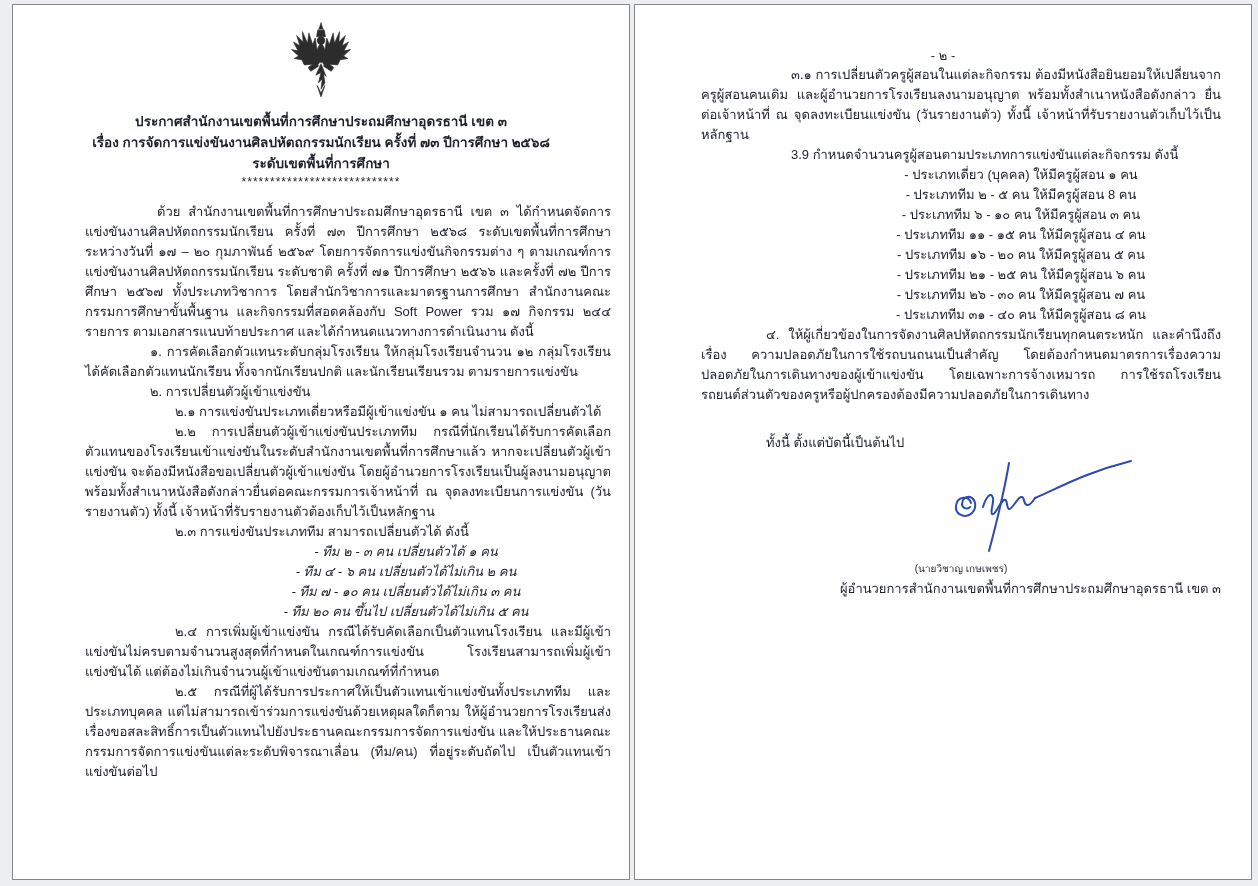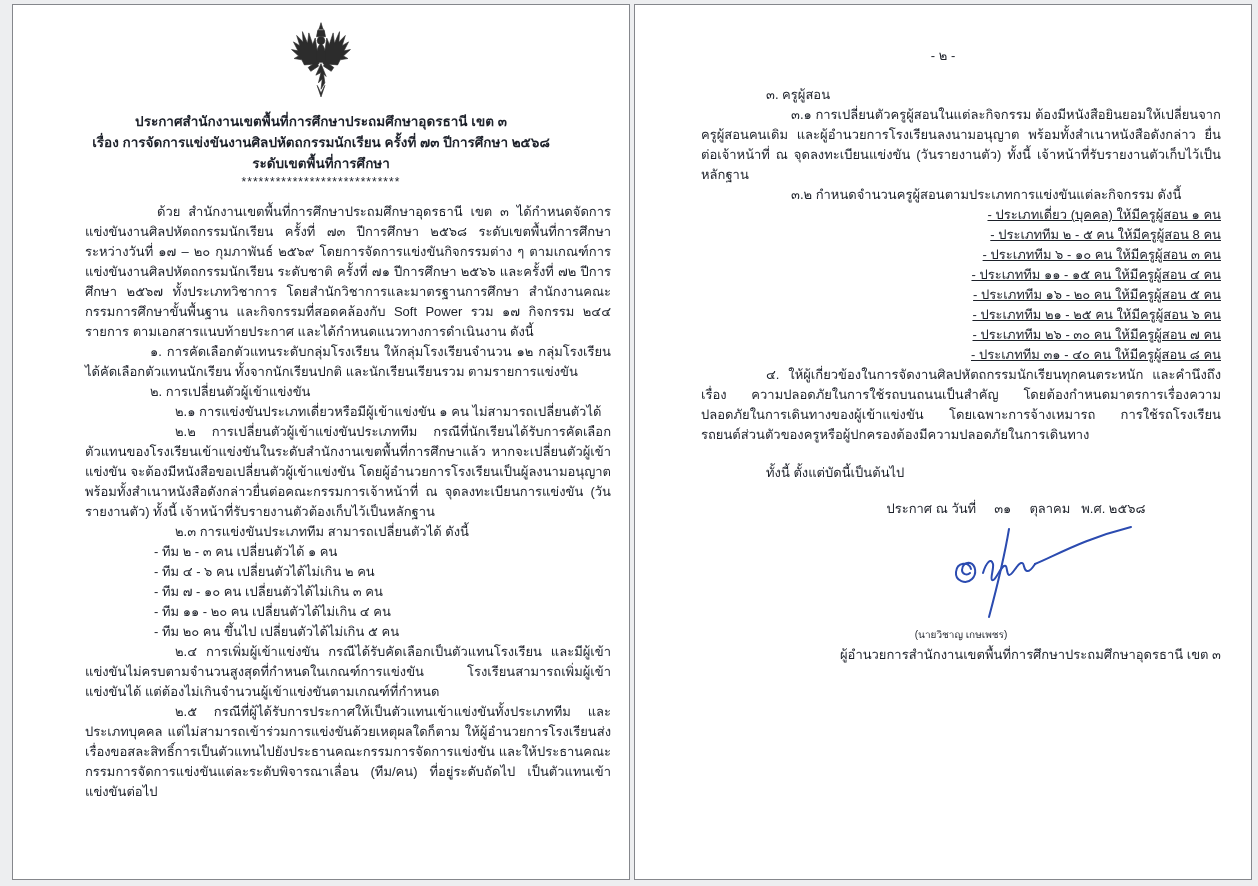--- a/index.html
+++ b/index.html
@@ -21,28 +21,28 @@
   
   .emblem-wrap{text-align:center;margin-top:16px;height:86px;}
   .doc-header{text-align:center;font-weight:bold;font-size:13.5px;line-height:21px;margin-top:4px;}
   .stars{text-align:center;font-size:12px;letter-spacing:1px;line-height:16px;font-weight:normal;color:#1d212a;}
   .body-1{margin:12px 18px 0 72px;font-size:13px;line-height:20px;text-align:justify;}
   .body-2{margin:0 30px 0 66px;font-size:13px;line-height:20px;text-align:justify;}
   p{margin:0;}
   .p-intro{text-indent:72px;}
   .p-l1{text-indent:65px;}
   .p-l2{text-indent:90px;}
-  .rule-list-1{margin-left:69px;text-align:left;}
-  .rule-list-2{margin-left:120px;text-align:right;text-decoration:underline;}
+  .rule-list-1{margin-left:116px;text-align:center;font-style:italic;}
+  .rule-list-2{margin-left:120px;text-align:center;}
   .rule-line{white-space:nowrap;}
 
   
   .page-num{text-align:center;font-size:13px;line-height:18px;margin-top:42px;}
   .sec3-start{margin-top:20px;}
-  .effective{text-indent:65px;margin-top:18px;text-align:left;}
+  .effective{text-indent:65px;margin-top:28px;text-align:left;}
   .date-line{margin-top:16px;text-align:center;padding-left:110px;white-space:pre;}
   .sig-block{position:relative;height:106px;}
   .signature-svg{position:absolute;left:242px;top:2px;}
   .signer-name{text-align:center;font-size:10px;line-height:20px;}
   .signer-title{text-align:right;font-size:13px;line-height:20px;}
 </style>
 </head>
 <body>
 
 <div class="spread">
@@ -84,49 +84,46 @@
       <p class="p-intro">ด้วย สำนักงานเขตพื้นที่การศึกษาประถมศึกษาอุดรธานี เขต ๓ ได้กำหนดจัดการแข่งขันงานศิลปหัตถกรรมนักเรียน ครั้งที่ ๗๓ ปีการศึกษา ๒๕๖๘  ระดับเขตพื้นที่การศึกษา ระหว่างวันที่ ๑๗ – ๒๐ กุมภาพันธ์  ๒๕๖๙  โดยการจัดการแข่งขันกิจกรรมต่าง ๆ ตามเกณฑ์การแข่งขันงานศิลปหัตถกรรมนักเรียน ระดับชาติ ครั้งที่ ๗๑ ปีการศึกษา ๒๕๖๖ และครั้งที่ ๗๒ ปีการศึกษา ๒๕๖๗  ทั้งประเภทวิชาการ โดยสำนักวิชาการและมาตรฐานการศึกษา สำนักงานคณะกรรมการศึกษาขั้นพื้นฐาน และกิจกรรมที่สอดคล้องกับ Soft Power รวม ๑๗ กิจกรรม ๒๔๔ รายการ ตามเอกสารแนบท้ายประกาศ และได้กำหนดแนวทางการดำเนินงาน ดังนี้</p>
       <p class="p-l1">๑. การคัดเลือกตัวแทนระดับกลุ่มโรงเรียน  ให้กลุ่มโรงเรียนจำนวน ๑๒ กลุ่มโรงเรียน ได้คัดเลือกตัวแทนนักเรียน ทั้งจากนักเรียนปกติ และนักเรียนเรียนรวม ตามรายการแข่งขัน</p>
       <p class="p-l1">๒. การเปลี่ยนตัวผู้เข้าแข่งขัน</p>
       <p class="p-l2">๒.๑ การแข่งขันประเภทเดี่ยวหรือมีผู้เข้าแข่งขัน ๑ คน ไม่สามารถเปลี่ยนตัวได้</p>
       <p class="p-l2">๒.๒ การเปลี่ยนตัวผู้เข้าแข่งขันประเภททีม กรณีที่นักเรียนได้รับการคัดเลือกตัวแทนของโรงเรียนเข้าแข่งขันในระดับสำนักงานเขตพื้นที่การศึกษาแล้ว หากจะเปลี่ยนตัวผู้เข้าแข่งขัน จะต้องมีหนังสือขอเปลี่ยนตัวผู้เข้าแข่งขัน โดยผู้อำนวยการโรงเรียนเป็นผู้ลงนามอนุญาต พร้อมทั้งสำเนาหนังสือดังกล่าวยื่นต่อคณะกรรมการเจ้าหน้าที่ ณ จุดลงทะเบียนการแข่งขัน (วันรายงานตัว) ทั้งนี้ เจ้าหน้าที่รับรายงานตัวต้องเก็บไว้เป็นหลักฐาน</p>
       <p class="p-l2">๒.๓ การแข่งขันประเภททีม สามารถเปลี่ยนตัวได้ ดังนี้</p>
       <div class="rule-list-1">
         <div class="rule-line">- ทีม ๒ - ๓ คน เปลี่ยนตัวได้ ๑ คน</div>
         <div class="rule-line">- ทีม ๔ - ๖ คน เปลี่ยนตัวได้ไม่เกิน ๒ คน</div>
         <div class="rule-line">- ทีม ๗ - ๑๐ คน เปลี่ยนตัวได้ไม่เกิน ๓ คน</div>
-        <div class="rule-line">- ทีม ๑๑ - ๒๐ คน เปลี่ยนตัวได้ไม่เกิน ๔ คน</div>
         <div class="rule-line">- ทีม ๒๐ คน ขึ้นไป เปลี่ยนตัวได้ไม่เกิน ๕ คน</div>
       </div>
       <p class="p-l2">๒.๔ การเพิ่มผู้เข้าแข่งขัน กรณีได้รับคัดเลือกเป็นตัวแทนโรงเรียน และมีผู้เข้าแข่งขันไม่ครบตามจำนวนสูงสุดที่กำหนดในเกณฑ์การแข่งขัน โรงเรียนสามารถเพิ่มผู้เข้าแข่งขันได้ แต่ต้องไม่เกินจำนวนผู้เข้าแข่งขันตามเกณฑ์ที่กำหนด</p>
       <p class="p-l2">๒.๕ กรณีที่ผู้ได้รับการประกาศให้เป็นตัวแทนเข้าแข่งขันทั้งประเภททีม และประเภทบุคคล แต่ไม่สามารถเข้าร่วมการแข่งขันด้วยเหตุผลใดก็ตาม ให้ผู้อำนวยการโรงเรียนส่งเรื่องขอสละสิทธิ์การเป็นตัวแทนไปยังประธานคณะกรรมการจัดการแข่งขัน และให้ประธานคณะกรรมการจัดการแข่งขันแต่ละระดับพิจารณาเลื่อน (ทีม/คน) ที่อยู่ระดับถัดไป เป็นตัวแทนเข้าแข่งขันต่อไป</p>
     </div>
   </div>
 
   <div class="page page-2">
     <div class="page-num">- ๒ -</div>
 
     <div class="body-2">
-      <p class="p-l1 sec3-start">๓. ครูผู้สอน</p>
       <p class="p-l2">๓.๑ การเปลี่ยนตัวครูผู้สอนในแต่ละกิจกรรม ต้องมีหนังสือยินยอมให้เปลี่ยนจากครูผู้สอนคนเดิม และผู้อำนวยการโรงเรียนลงนามอนุญาต พร้อมทั้งสำเนาหนังสือดังกล่าว ยื่นต่อเจ้าหน้าที่ ณ จุดลงทะเบียนแข่งขัน (วันรายงานตัว) ทั้งนี้ เจ้าหน้าที่รับรายงานตัวเก็บไว้เป็นหลักฐาน</p>
-      <p class="p-l2">๓.๒ กำหนดจำนวนครูผู้สอนตามประเภทการแข่งขันแต่ละกิจกรรม ดังนี้</p>
+      <p class="p-l2">3.9 กำหนดจำนวนครูผู้สอนตามประเภทการแข่งขันแต่ละกิจกรรม ดังนี้</p>
       <div class="rule-list-2">
         <div class="rule-line">- ประเภทเดี่ยว (บุคคล) ให้มีครูผู้สอน ๑ คน</div>
         <div class="rule-line">- ประเภททีม ๒ - ๕ คน ให้มีครูผู้สอน 8 คน</div>
         <div class="rule-line">- ประเภททีม ๖ - ๑๐ คน ให้มีครูผู้สอน ๓ คน</div>
         <div class="rule-line">- ประเภททีม ๑๑ - ๑๕ คน ให้มีครูผู้สอน ๔ คน</div>
         <div class="rule-line">- ประเภททีม ๑๖ - ๒๐ คน ให้มีครูผู้สอน ๕ คน</div>
         <div class="rule-line">- ประเภททีม ๒๑ - ๒๕ คน ให้มีครูผู้สอน ๖ คน</div>
         <div class="rule-line">- ประเภททีม ๒๖ - ๓๐ คน ให้มีครูผู้สอน ๗ คน</div>
         <div class="rule-line">- ประเภททีม ๓๑ - ๔๐ คน ให้มีครูผู้สอน ๘ คน</div>
       </div>
       <p class="p-l1">๔. ให้ผู้เกี่ยวข้องในการจัดงานศิลปหัตถกรรมนักเรียนทุกคนตระหนัก และคำนึงถึงเรื่อง ความปลอดภัยในการใช้รถบนถนนเป็นสำคัญ โดยต้องกำหนดมาตรการเรื่องความปลอดภัยในการเดินทางของผู้เข้าแข่งขัน โดยเฉพาะการจ้างเหมารถ การใช้รถโรงเรียน รถยนต์ส่วนตัวของครูหรือผู้ปกครองต้องมีความปลอดภัยในการเดินทาง</p>
 
       <p class="effective">ทั้งนี้ ตั้งแต่บัดนี้เป็นต้นไป</p>
-      <p class="date-line">ประกาศ ณ วันที่     ๓๑     ตุลาคม   พ.ศ. ๒๕๖๘</p>
 
       <div class="sig-block">
         <svg class="signature-svg" width="225" height="104" viewBox="0 0 225 104" aria-hidden="true">
           <g fill="none" stroke="#2b4bb0" stroke-width="2" stroke-linecap="round" stroke-linejoin="round">
 
             <path d="M28 48 c-2 -8 -14 -7 -15 3 c-1 9 10 13 16 7 c5 -5 4 -14 -2 -16 c-4 -1 -8 2 -8 7 c0 4 5 6 8 3"></path>
 
             <path d="M40 52 c3 -10 8 -16 10 -9 c1 5 -3 14 -1 16 c3 2 8 -12 12 -14 c4 -2 2 8 5 9 c3 1 8 -11 12 -12 c4 -1 2 7 6 8 c3 1 6 -4 8 -7"></path>
 
             <path d="M92 43 c20 -8 48 -25 96 -37"></path>

